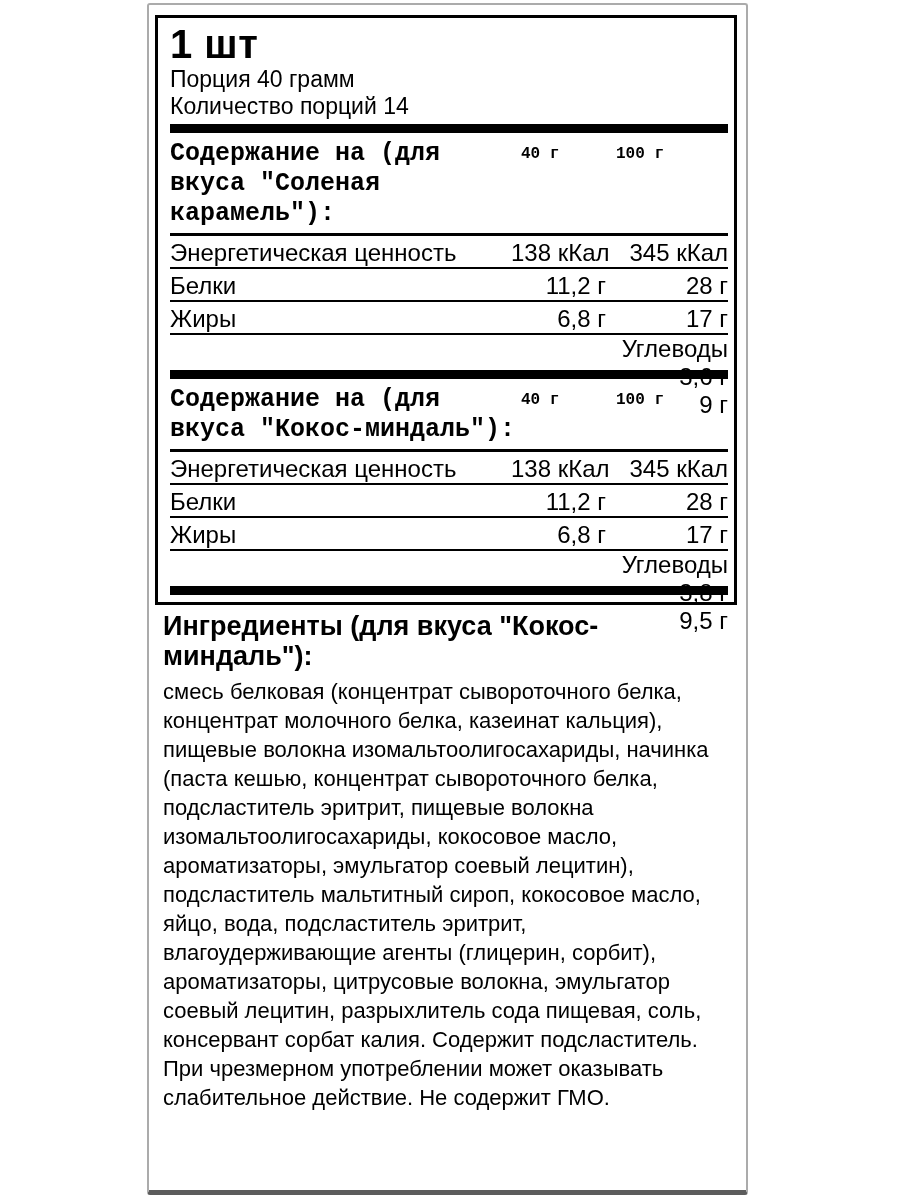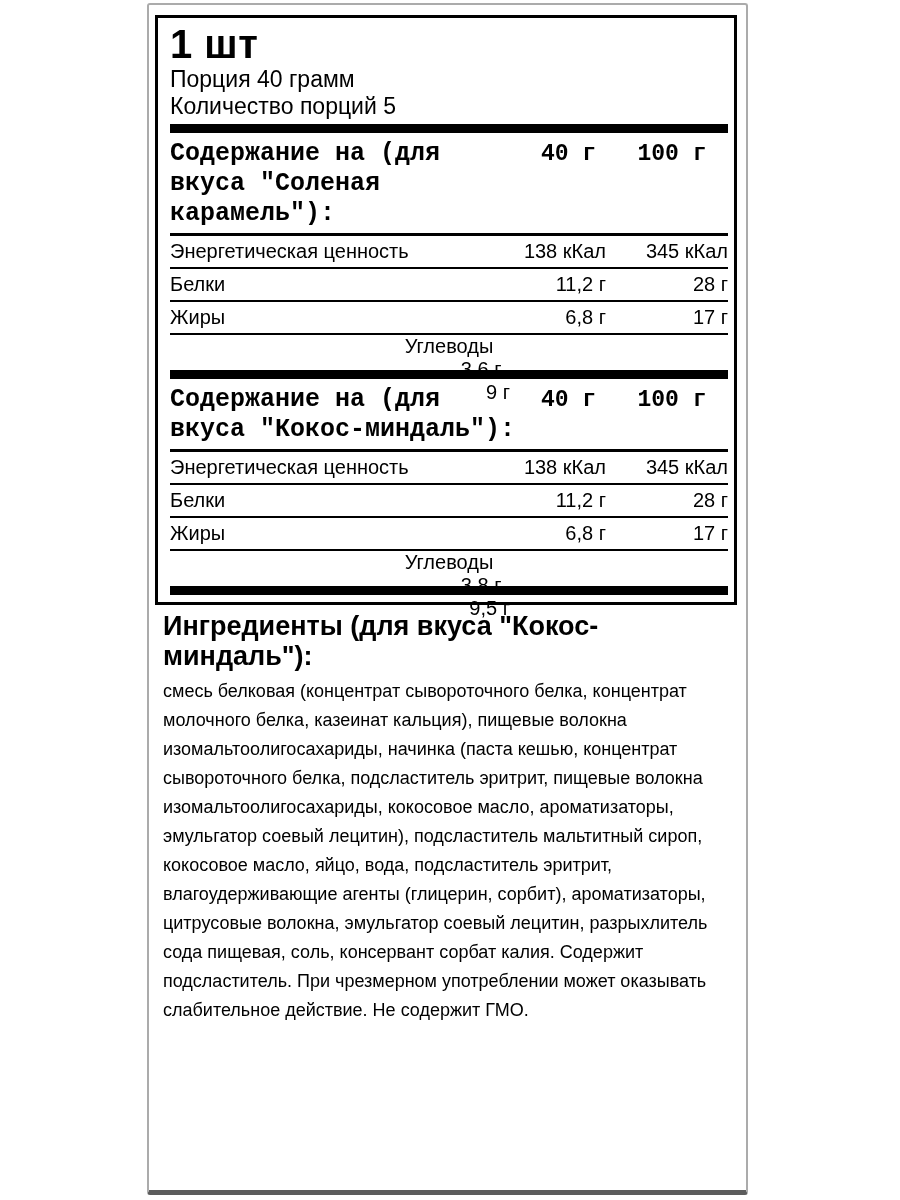--- a/index.html
+++ b/index.html
@@ -33,56 +33,56 @@
   .sub { font-size:23px; line-height:27px; }
   .bar { height:9px; background:#000; margin:4px 0; }
   .thead {
     display:flex; align-items:flex-start;
     padding:2px 0 4px;
     border-bottom:3px solid #000;
     font-family:Liberation Mono, monospace;
   }
   .thead .title { flex:1; font-weight:bold; font-size:25px; line-height:30px; }
   .title .tl { white-space:nowrap; }
-  .colh { font-weight:bold; font-size:23px; line-height:30px; text-align:center; }
+  .colh { font-weight:bold; font-size:16px; line-height:30px; text-align:left; }
   .c40 { width:95px; }
   .c100 { width:112px; }
   .trow {
-    display:flex; align-items:center;
-    font-size:20px;
+    display:flex; align-items:flex-end;
+    font-size:24px;
     height:31px;
     border-bottom:2px solid #000;
   }
   .trow.last { border-bottom:none;flex-direction:column; }
   .trow .lbl { flex:1; white-space:nowrap; }
   .trow .v { text-align:right; white-space:nowrap;margin-left:10px; }
   
   .ingredients { margin:6px 8px 0 14px; }
   .ing-heading {
     font-weight:bold;
     font-size:27px; line-height:30px;
     max-width:500px;
     margin:0 0 6px 0;
   }
   .ing-text {
-    font-size:18px; line-height:29px;
+    font-size:22px; line-height:29px;
     width:576px;
     margin:0;
   }
 </style>
 </head>
 <body>
 
 <div class="frame">
 
   <div class="nutri-box">
 
     <div class="qty">1 шт</div>
     <div class="sub">Порция 40 грамм</div>
-    <div class="sub">Количество порций 5</div>
+    <div class="sub">Количество порций 14</div>
 
     <div class="bar"></div>
 
     <div>
       <div class="thead">
         <div class="title">
           <div class="tl">Содержание на (для</div>
           <div class="tl">вкуса "Соленая</div>
           <div class="tl">карамель"):</div>
         </div>

